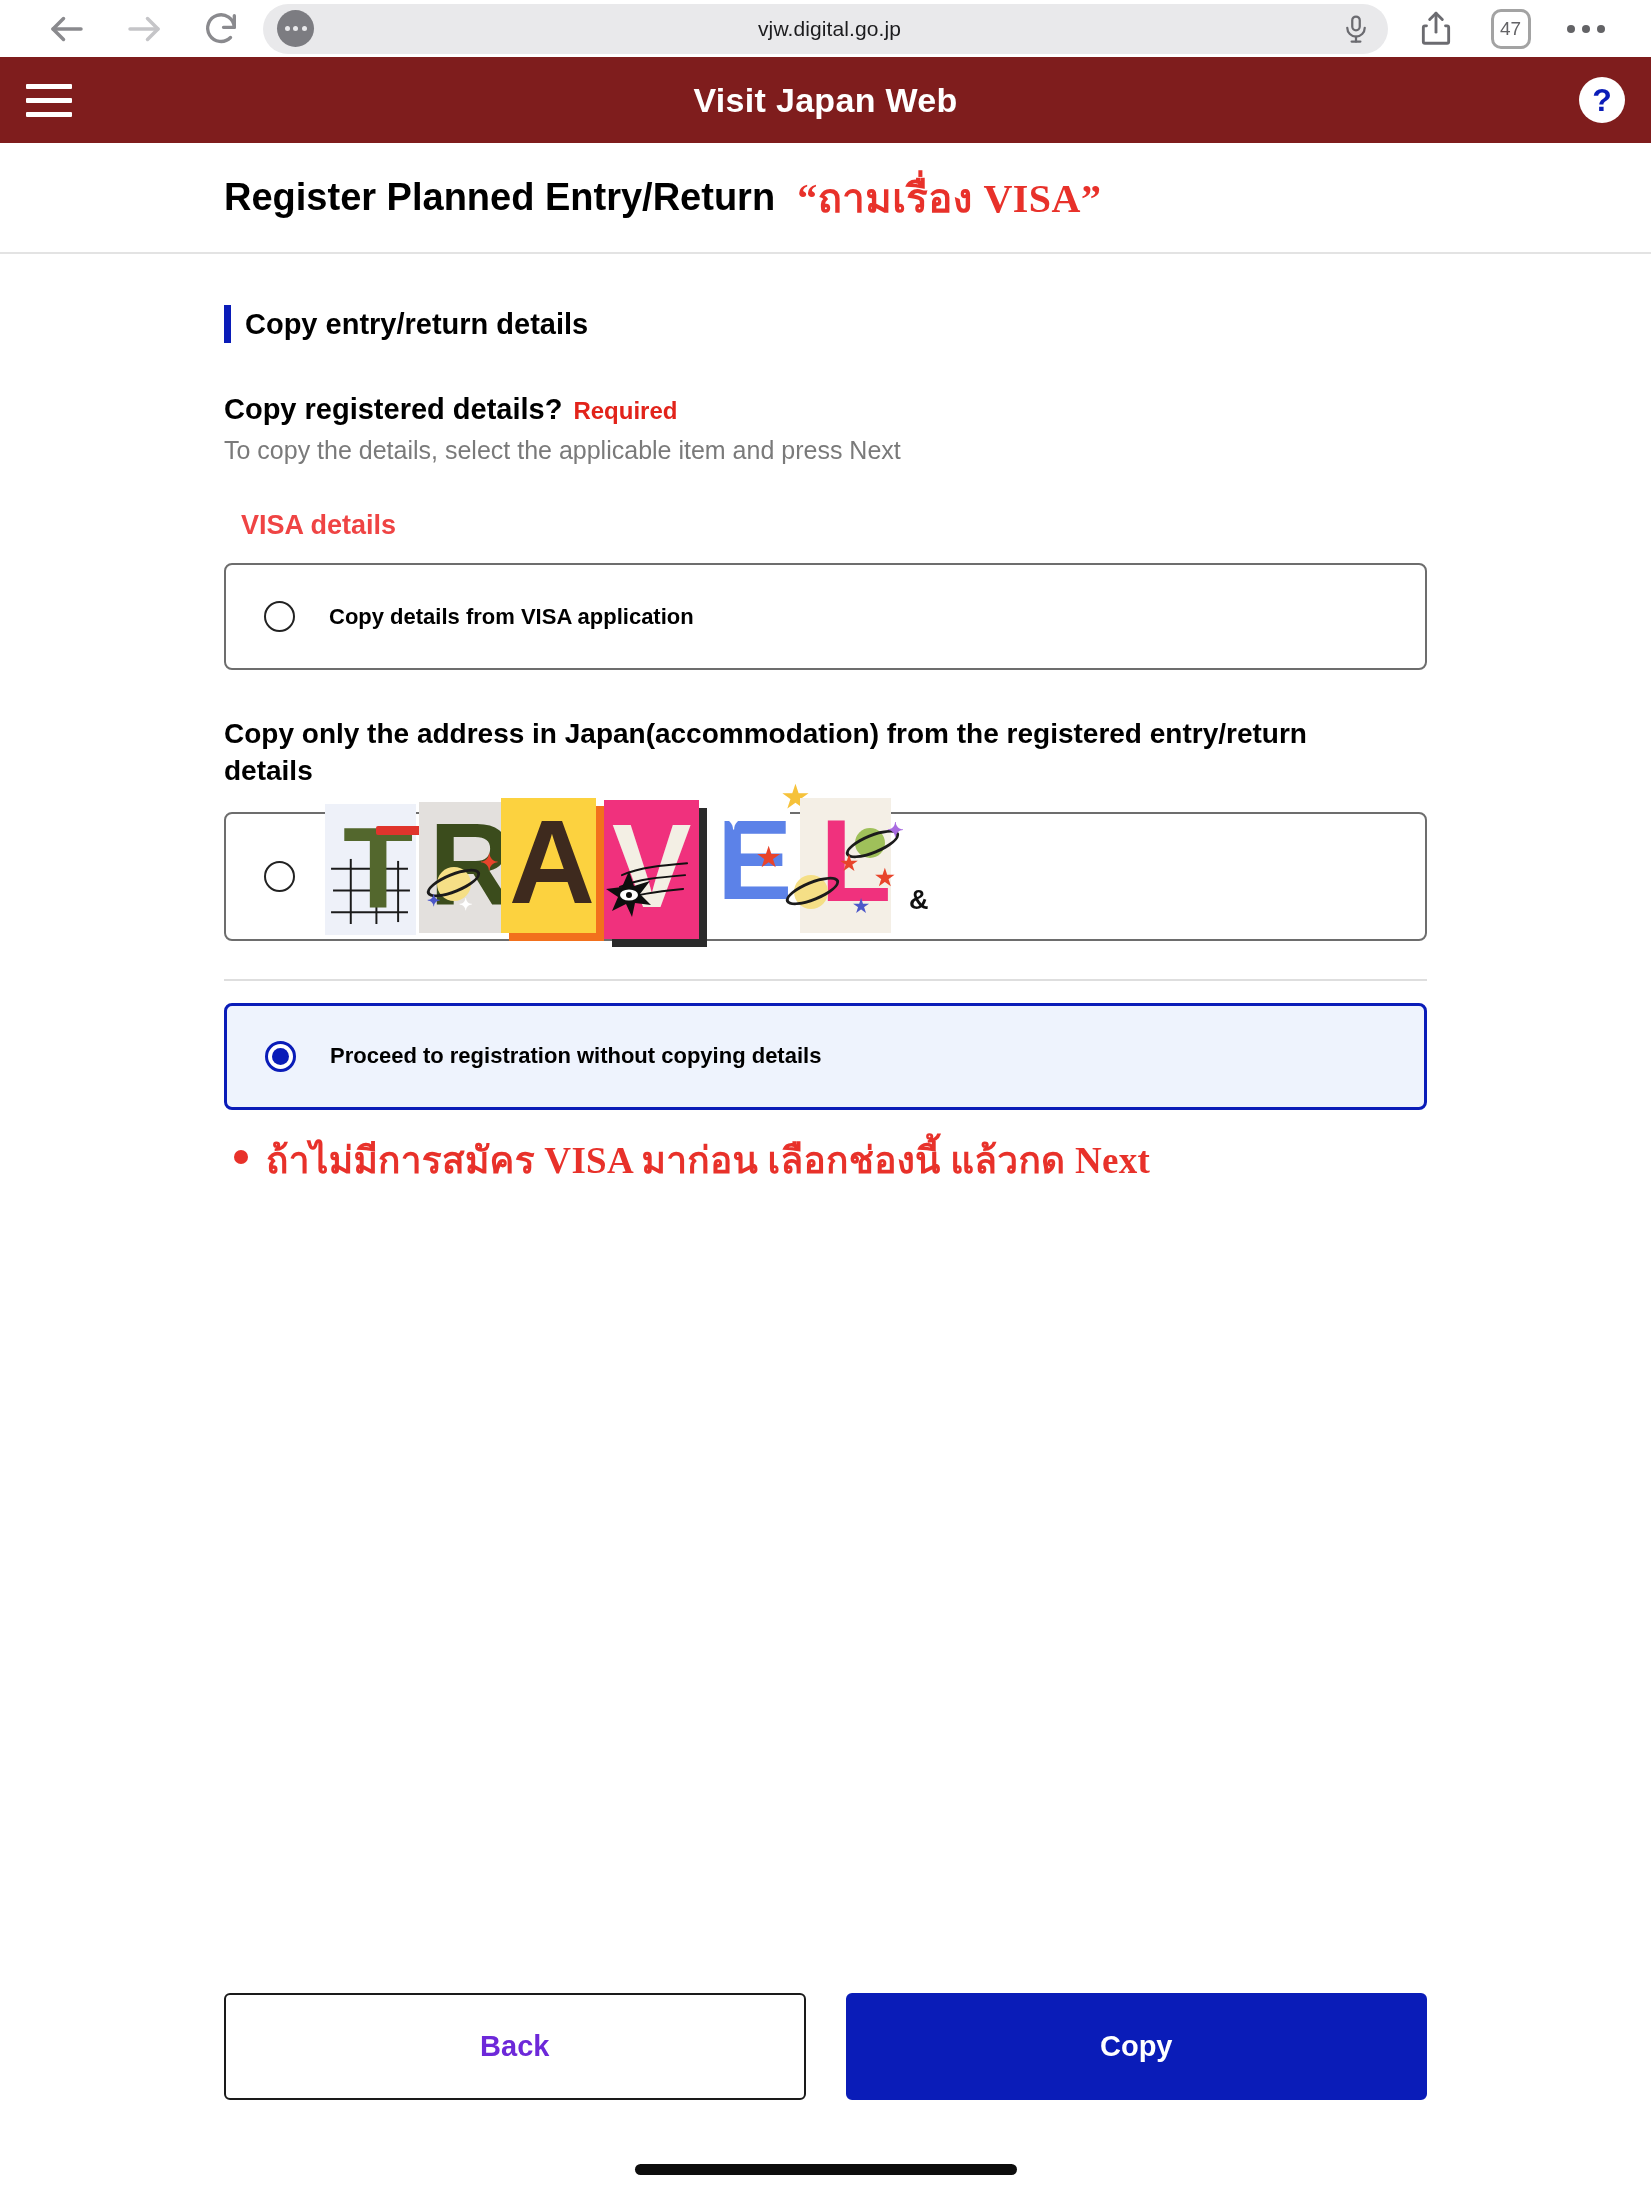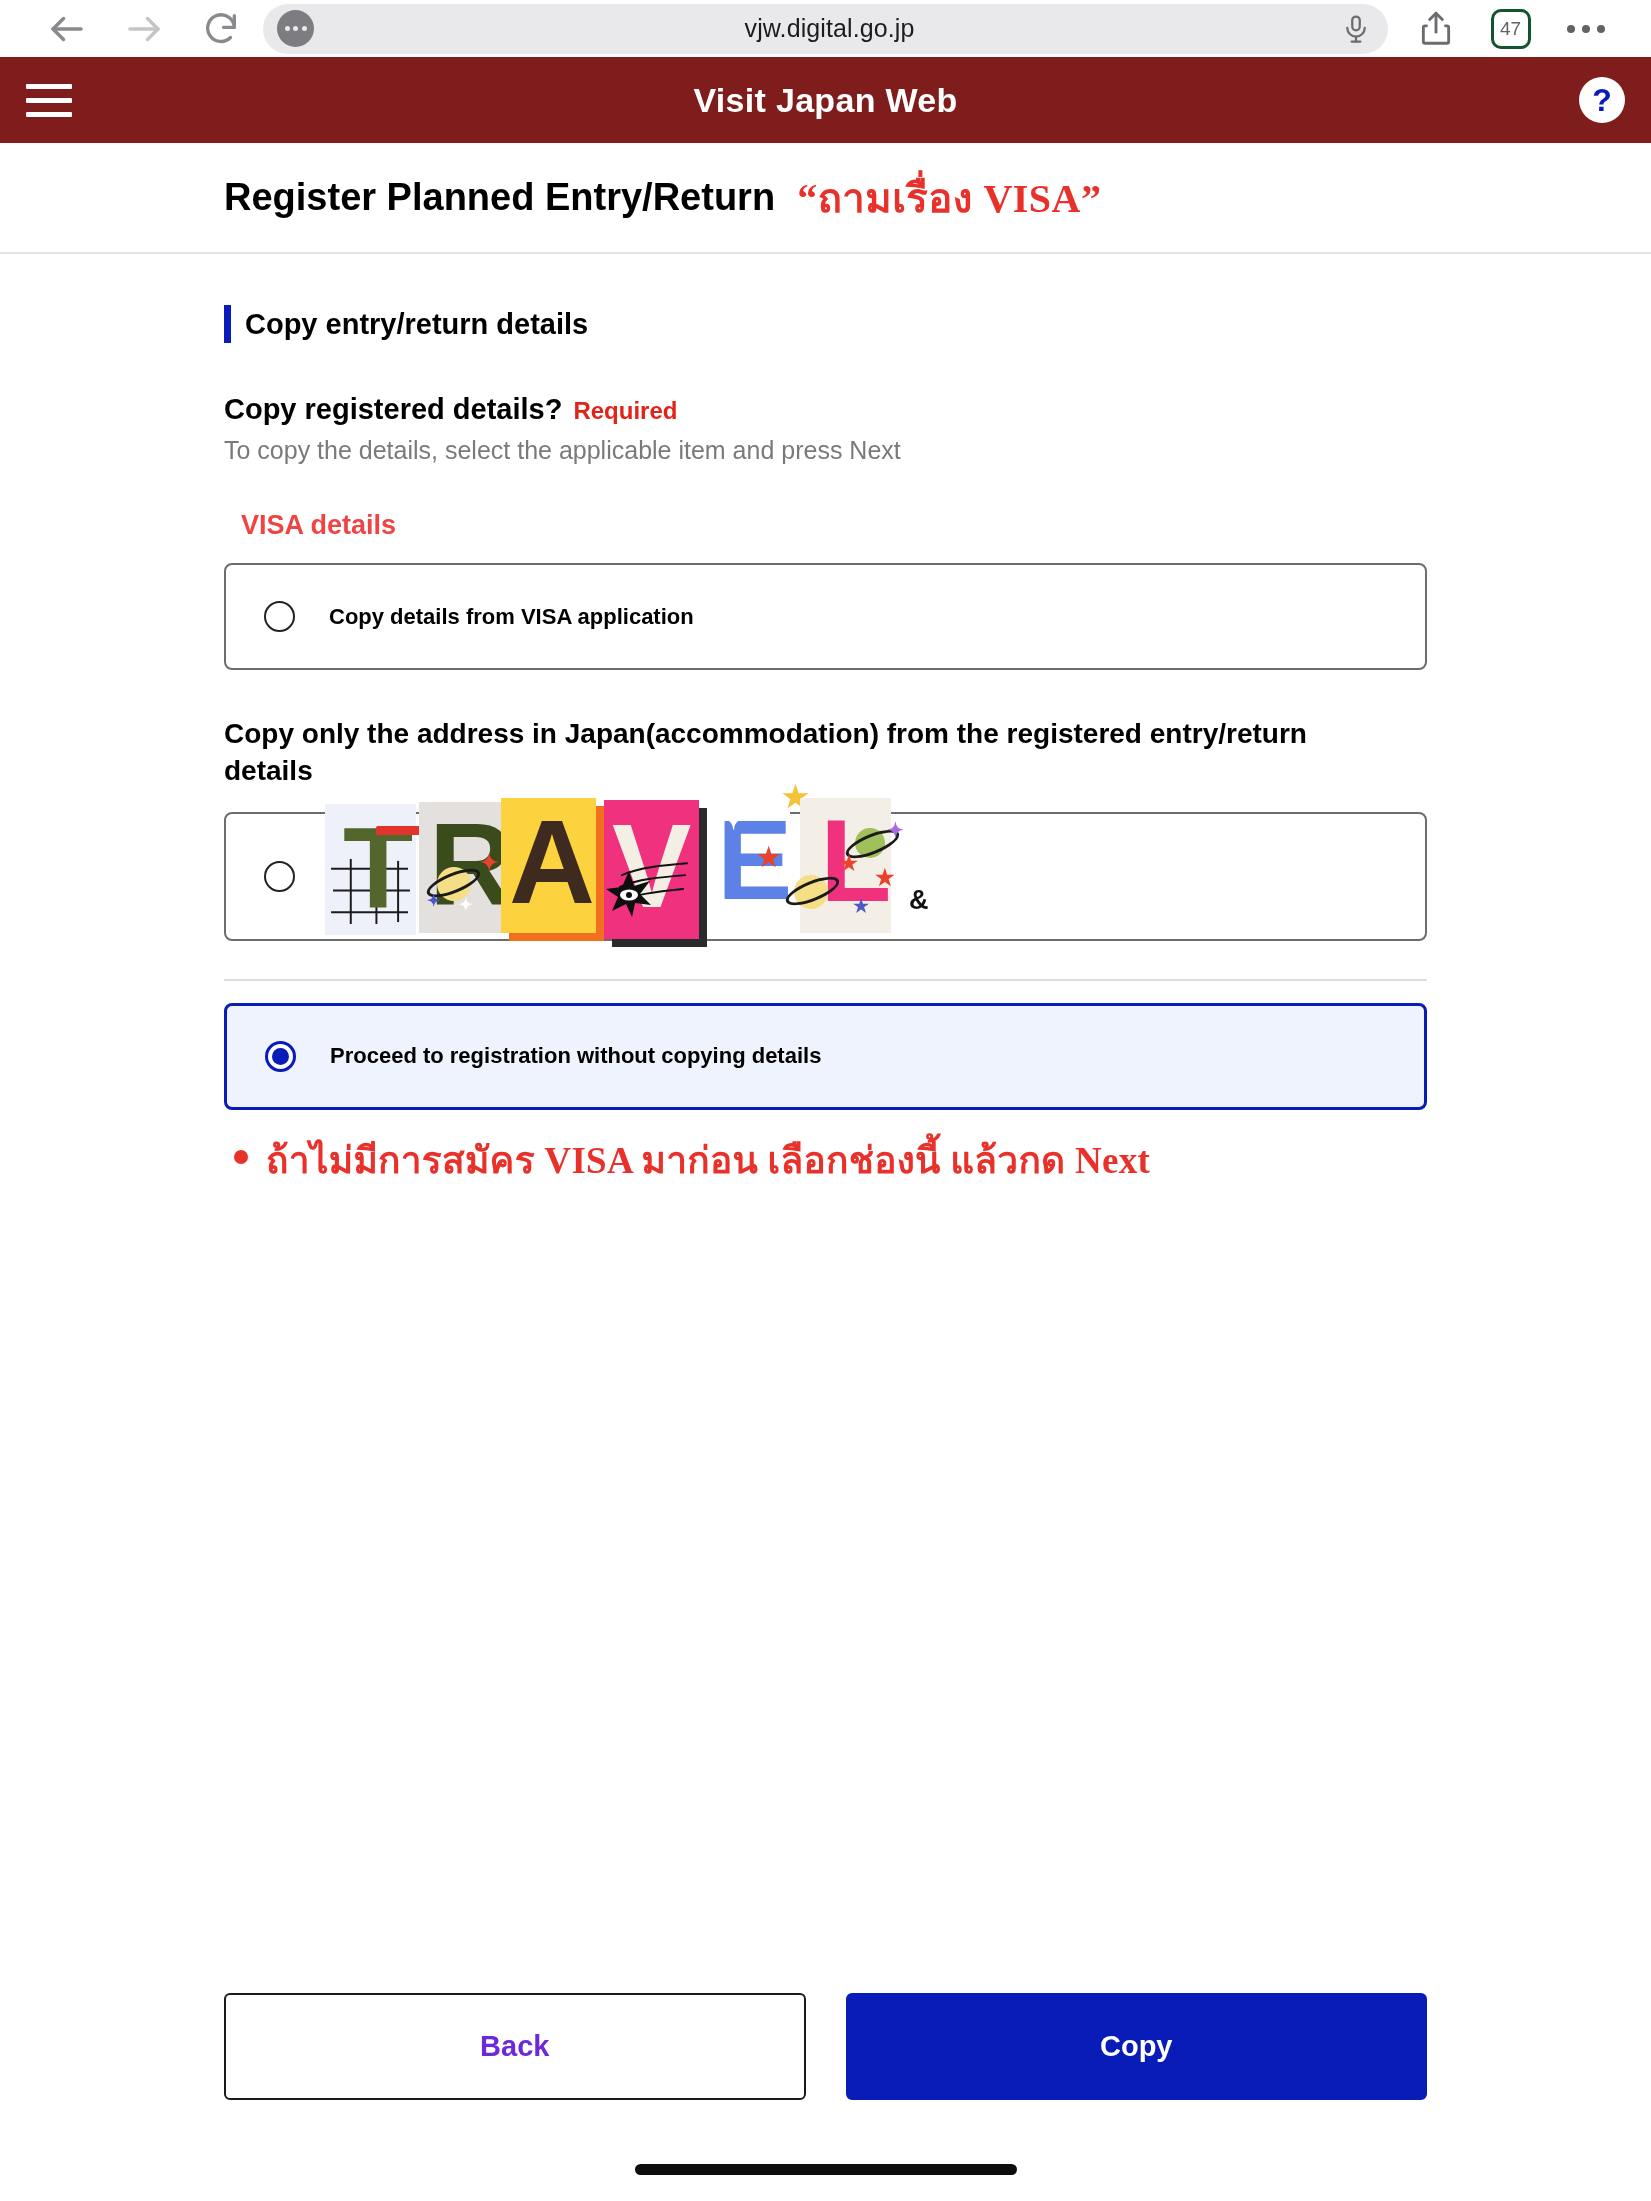--- a/index.html
+++ b/index.html
@@ -48,35 +48,35 @@
     border-radius: 50%;
     background: #7c7c81;
     display: flex; align-items: center; justify-content: center;
     gap: 3.5px;
     flex: 0 0 auto;
   }
   .aa-dot i { width: 5px; height: 5px; border-radius: 50%; background: #e9e9eb; display:block;}
   .url-text {
     flex: 1 1 auto;
     text-align: center;
-    font-size: 25px;
+    font-size: 21px;
     color: #1c1c1e;
     letter-spacing: 0.1px;
     font-family: "Liberation Sans", sans-serif;
     padding-left: 8px;
   }
   .mic-wrap {
     width: 37px; height: 37px; flex: 0 0 auto;
     display:flex; align-items:center; justify-content:center;
   }
   .chrome-right { display: flex; align-items: center; flex: 0 0 auto; }
   .chrome-right .nav-btn { width: 75px; }
   .tabcount {
     width: 40px; height: 40px;
-    border: 3px solid #14532d;
+    border: 3px solid #a3a3a3;
     border-radius: 10px;
     display: flex; align-items: center; justify-content: center;
     font-size: 19px; color: #636366; font-weight: 400;
     font-family: "Liberation Sans", sans-serif;
   }
   .dots3 { display:flex; gap: 7px; align-items:center; }
   .dots3 i { width: 8px; height: 8px; border-radius: 50%; background: #636366; display:block; }
 
   
   .app-header {

